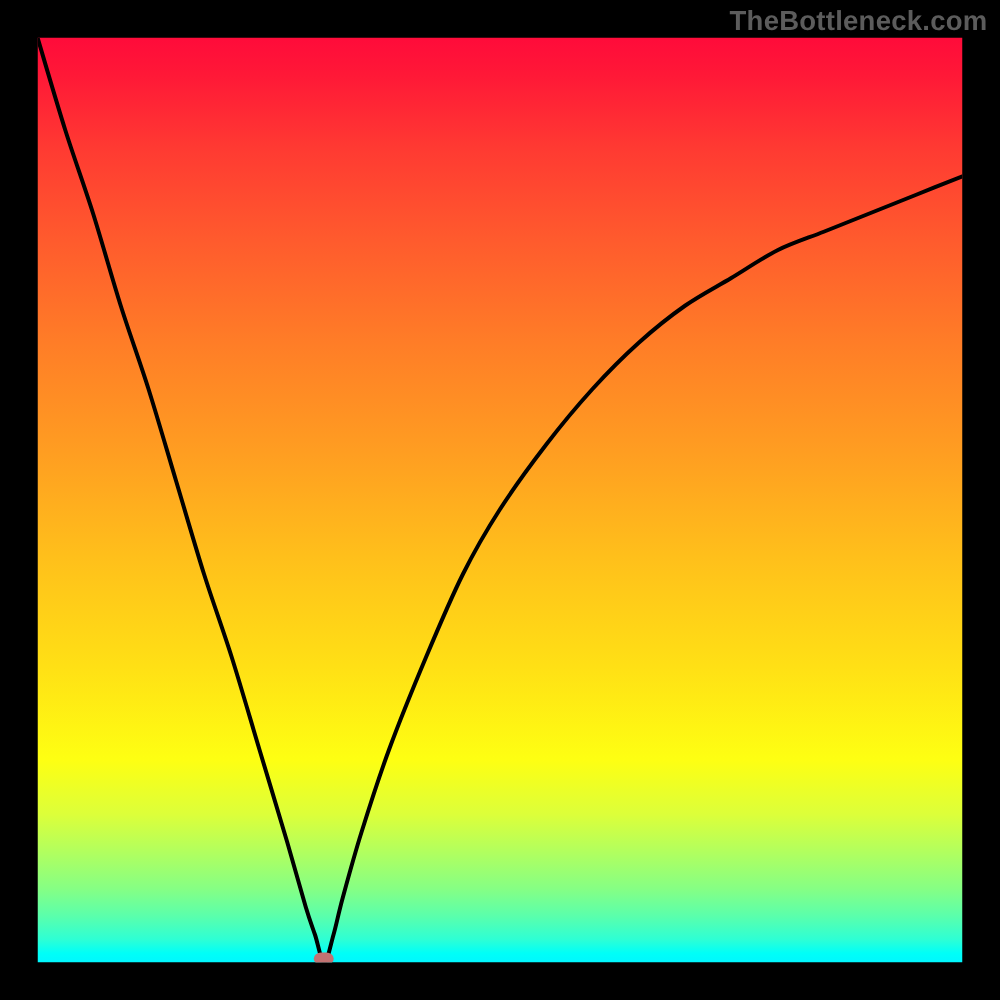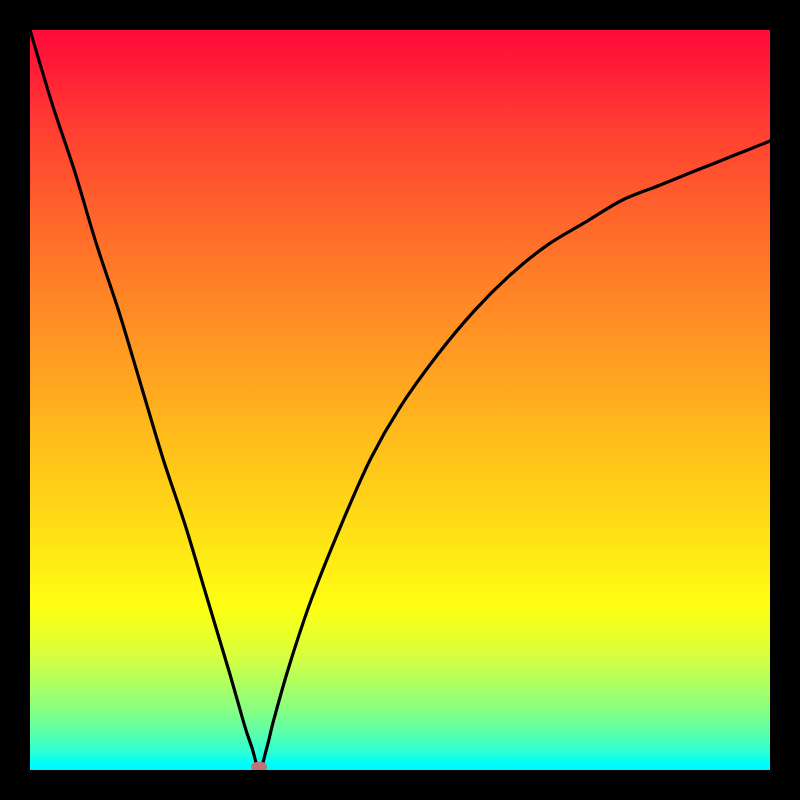--- a/index.html
+++ b/index.html
@@ -72,20 +72,21 @@
     background: #c17272;
     transform: translate(-50%, -50%);
     z-index: 5;
   }
 </style>
 </head>
 <body>
 
 <div class="frame">
 
+  <div class="watermark">TheBottleneck.com</div>
 
   <div class="plot-area">
     <div class="gradient"></div>
 
     <svg class="curve" viewBox="0 0 740 740" preserveAspectRatio="none">
       <path id="curve-path" d="M 0.00 0.00 C 3.55 11.84, 15.10 51.50, 22.20 74.00 C 29.30 96.50, 37.30 118.10, 44.40 140.60 C 51.50 163.10, 59.50 192.10, 66.60 214.60 C 73.70 237.10, 81.70 258.70, 88.80 281.20 C 95.90 303.70, 103.90 331.52, 111.00 355.20 C 118.10 378.88, 126.10 406.70, 133.20 429.20 C 140.30 451.70, 148.30 473.30, 155.40 495.80 C 162.50 518.30, 170.50 546.12, 177.60 569.80 C 184.70 593.48, 193.88 623.67, 199.80 643.80 C 205.72 663.93, 211.05 683.76, 214.60 695.60 C 218.15 707.44, 219.63 710.70, 222.00 717.80 C 224.37 724.90, 227.03 740.00, 229.40 740.00 C 231.77 740.00, 234.43 726.09, 236.80 717.80 C 239.17 709.51, 240.65 701.22, 244.20 688.20 C 247.75 675.18, 253.08 655.34, 259.00 636.40 C 264.92 617.46, 272.91 592.30, 281.20 569.80 C 289.49 547.30, 301.33 518.30, 310.80 495.80 C 320.27 473.30, 330.93 448.14, 340.40 429.20 C 349.87 410.26, 359.34 393.98, 370.00 377.40 C 380.66 360.82, 395.16 340.99, 407.00 325.60 C 418.84 310.21, 432.16 294.22, 444.00 281.20 C 455.84 268.18, 469.16 254.86, 481.00 244.20 C 492.84 233.54, 506.16 222.89, 518.00 214.60 C 529.84 206.31, 543.16 199.50, 555.00 192.40 C 566.84 185.30, 580.16 176.12, 592.00 170.20 C 603.84 164.28, 617.16 160.14, 629.00 155.40 C 640.84 150.66, 654.16 145.34, 666.00 140.60 C 677.84 135.86, 691.16 130.54, 703.00 125.80 C 714.84 121.06, 734.08 113.37, 740.00 111.00" stroke="#000" stroke-width="3.2" fill="none" stroke-linecap="round" stroke-linejoin="round"></path>
     </svg>
 
     <div id="min-marker" class="min-marker" style="left: 229.4px; top: 737px;"></div>
   </div>

